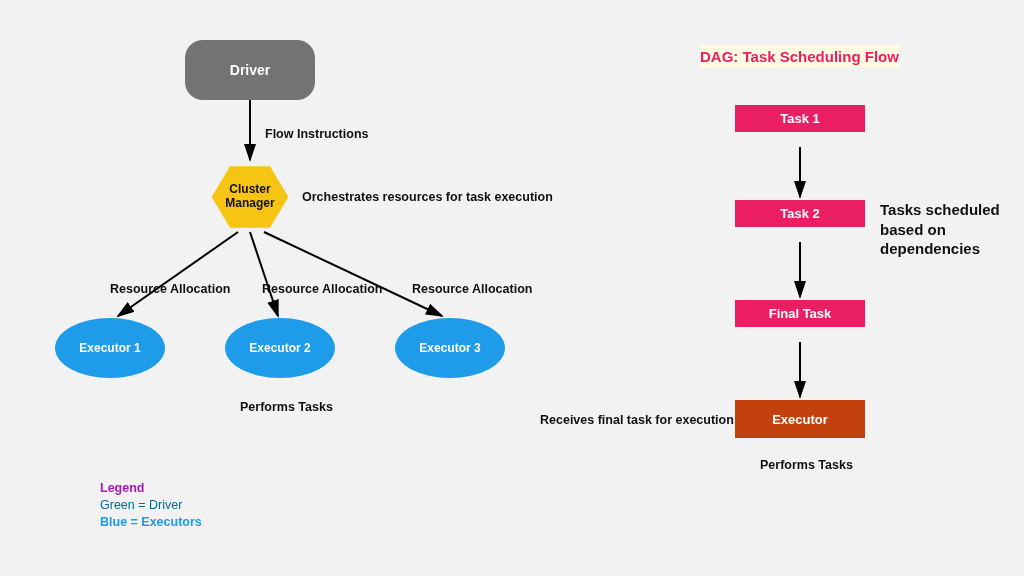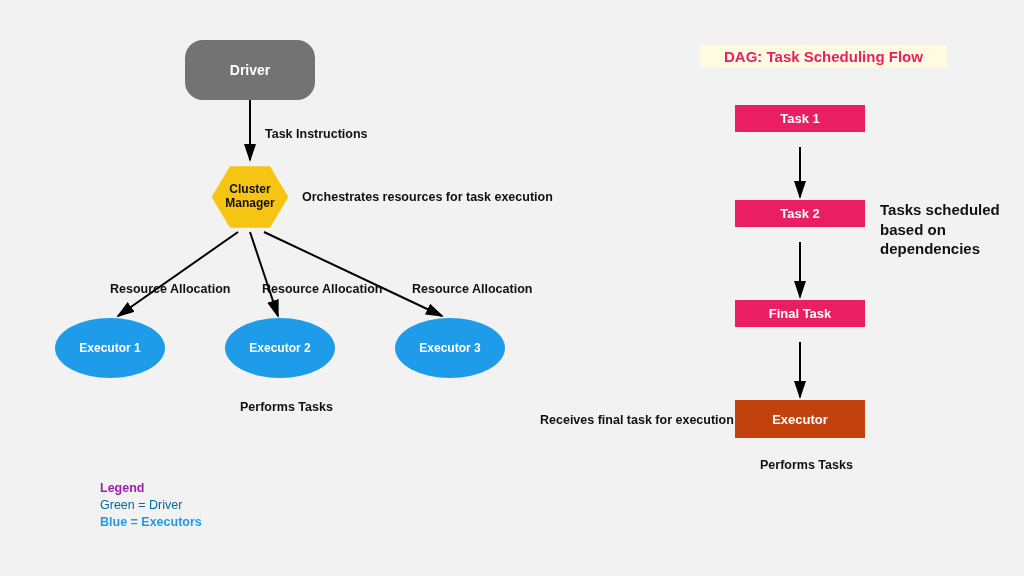--- a/index.html
+++ b/index.html
@@ -6,33 +6,33 @@
 body{background:#f2f2f2;width:1024px;height:576px;position:relative;font-family:Arial,Helvetica,sans-serif;overflow:hidden}
 .node{position:absolute;display:flex;align-items:center;justify-content:center;text-align:center;font-weight:700;color:#fff;box-sizing:border-box}
 .driver{background:#737373;border-radius:18px;width:130px;height:60px;font-size:14px}
 .hex{width:80px;height:70px;color:#111;font-size:12px;line-height:1.15}
 .hex svg{position:absolute;inset:0;width:100%;height:100%;z-index:-1}
 .exec{background:#1e9be9;border-radius:50%;width:110px;height:60px;font-size:12px}
 .task{background:#e91e63;width:130px;height:27px;font-size:13px}
 .execbox{background:#c2410c;width:130px;height:38px;font-size:13px}
 .lbl{position:absolute;font-size:12.5px;font-weight:700;color:#111}
 .lblbig{font-size:15px}
-.dagtitle{position:absolute;font-size:15px;font-weight:700;color:#e91e63;background:#fffbe0;padding:3px 24px}
+.dagtitle{position:absolute;font-size:15px;font-weight:700;color:#e91e63;background:#fffbe0;padding:3px 0}
 .legend{position:absolute;font-size:12.5px;line-height:1.35}
 .legend .h{font-weight:700;color:#a21caf}
 .legend .g{color:#0369a1;font-weight:400}
 .legend .b{color:#1e9be9;font-weight:700}
 svg.arrows{position:absolute;inset:0;width:1024px;height:576px;pointer-events:none}
 </style>
 </head>
 <body>
 
 <div class="node driver" style="left:185px;top:40px">Driver</div>
 
-<div class="lbl" style="left:265px;top:127px">Task Instructions</div>
+<div class="lbl" style="left:265px;top:127px">Flow Instructions</div>
 
 <div class="node hex" style="left:210px;top:162px">
   <svg viewBox="0 0 100 100" preserveAspectRatio="none">
       <polygon points="25,6 75,6 98,50 75,94 25,94 2,50" fill="#f6c514"></polygon>
     </svg>
   <span>Cluster Manager</span>
 </div>
 
 <div class="lbl" style="left:302px;top:190px">Orchestrates resources for task execution</div>
 

